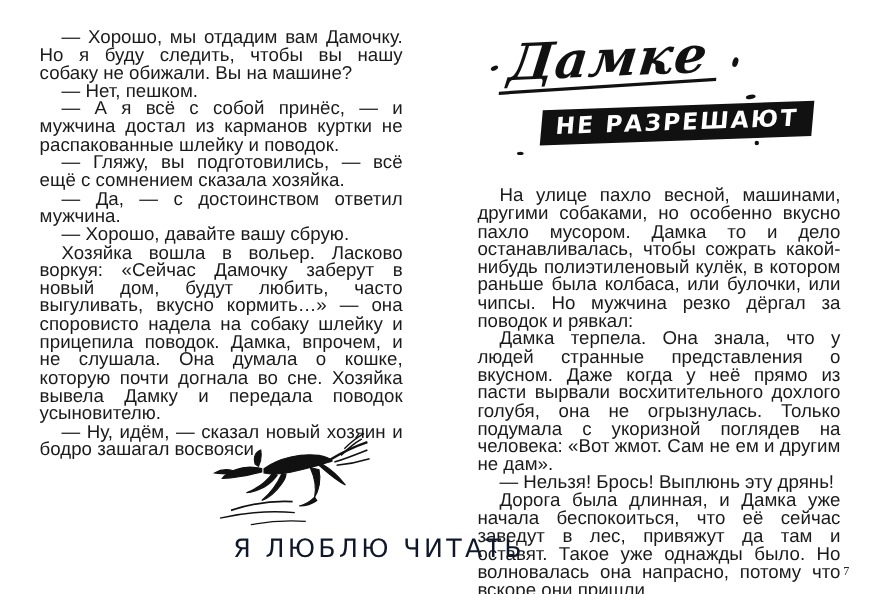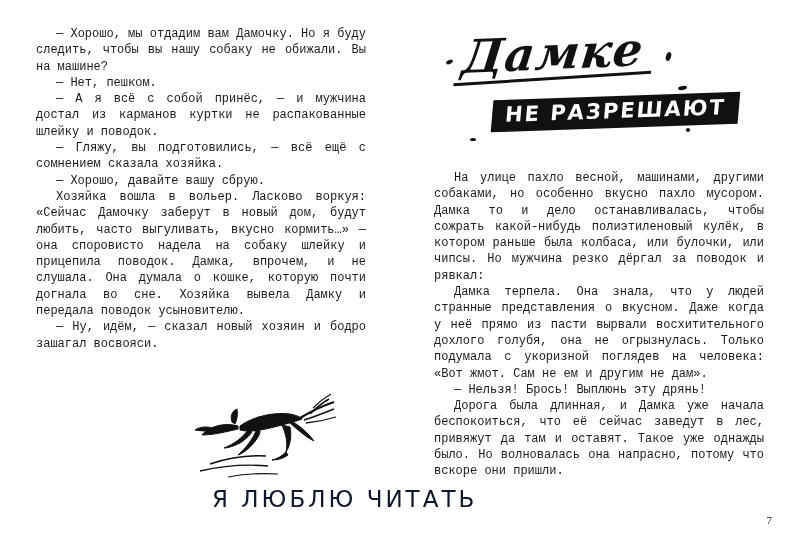--- a/index.html
+++ b/index.html
@@ -30,22 +30,22 @@
     left: 0;
     width: 400px;
     padding: 26px 34px 24px 36px;
   }
   .page-right {
     left: 400px;
     width: 400px;
     padding: 26px 36px 24px 34px;
   }
   .body-text {
-    font-family: Liberation Mono, monospace;
-    font-size: 12px;
+    font-family: Liberation Sans, sans-serif;
+    font-size: 17px;
     line-height: 16.3px;
     color: #1a1a1a;
     text-align: justify;
     text-justify: inter-word;
     hyphens: manual;
   }
   .body-text p {
     margin: 0;
     text-indent: 20px;
   }
@@ -143,20 +143,21 @@
 <body>
 
 <div class="spread">
 
   <div class="page page-left">
     <div class="body-text">
       <p>— Хорошо, мы отдадим вам Дамочку. Но я буду следить, чтобы вы нашу собаку не обижали. Вы на машине?</p>
       <p>— Нет, пешком.</p>
       <p>— А я всё с собой принёс, — и мужчина достал из карманов куртки не распакованные шлейку и поводок.</p>
       <p>— Гляжу, вы подготовились, — всё ещё с сомнением сказала хозяйка.</p>
+      <p>— Да, — с достоинством ответил мужчина.</p>
       <p>— Хорошо, давайте вашу сбрую.</p>
       <p>Хозяйка вошла в вольер. Ласково воркуя: «Сейчас Дамочку заберут в новый дом, будут любить, часто выгуливать, вкусно кормить…» — она споровисто надела на собаку шлейку и прицепила поводок. Дамка, впрочем, и не слушала. Она думала о кошке, которую почти догнала во сне. Хозяйка вывела Дамку и передала поводок усыновителю.</p>
       <p>— Ну, идём, — сказал новый хозяин и бодро зашагал восвояси.</p>
     </div>
 
     <div class="illustration">
       <svg viewBox="0 0 170 110" width="170" height="110" xmlns="http://www.w3.org/2000/svg">
         <g fill="#111" stroke="#111">
 
           <path d="M58 48 C72 38, 92 34, 108 36 C114 37, 118 39, 120 41 C112 44, 100 47, 88 50 C76 53, 66 54, 58 52 Z"></path>

